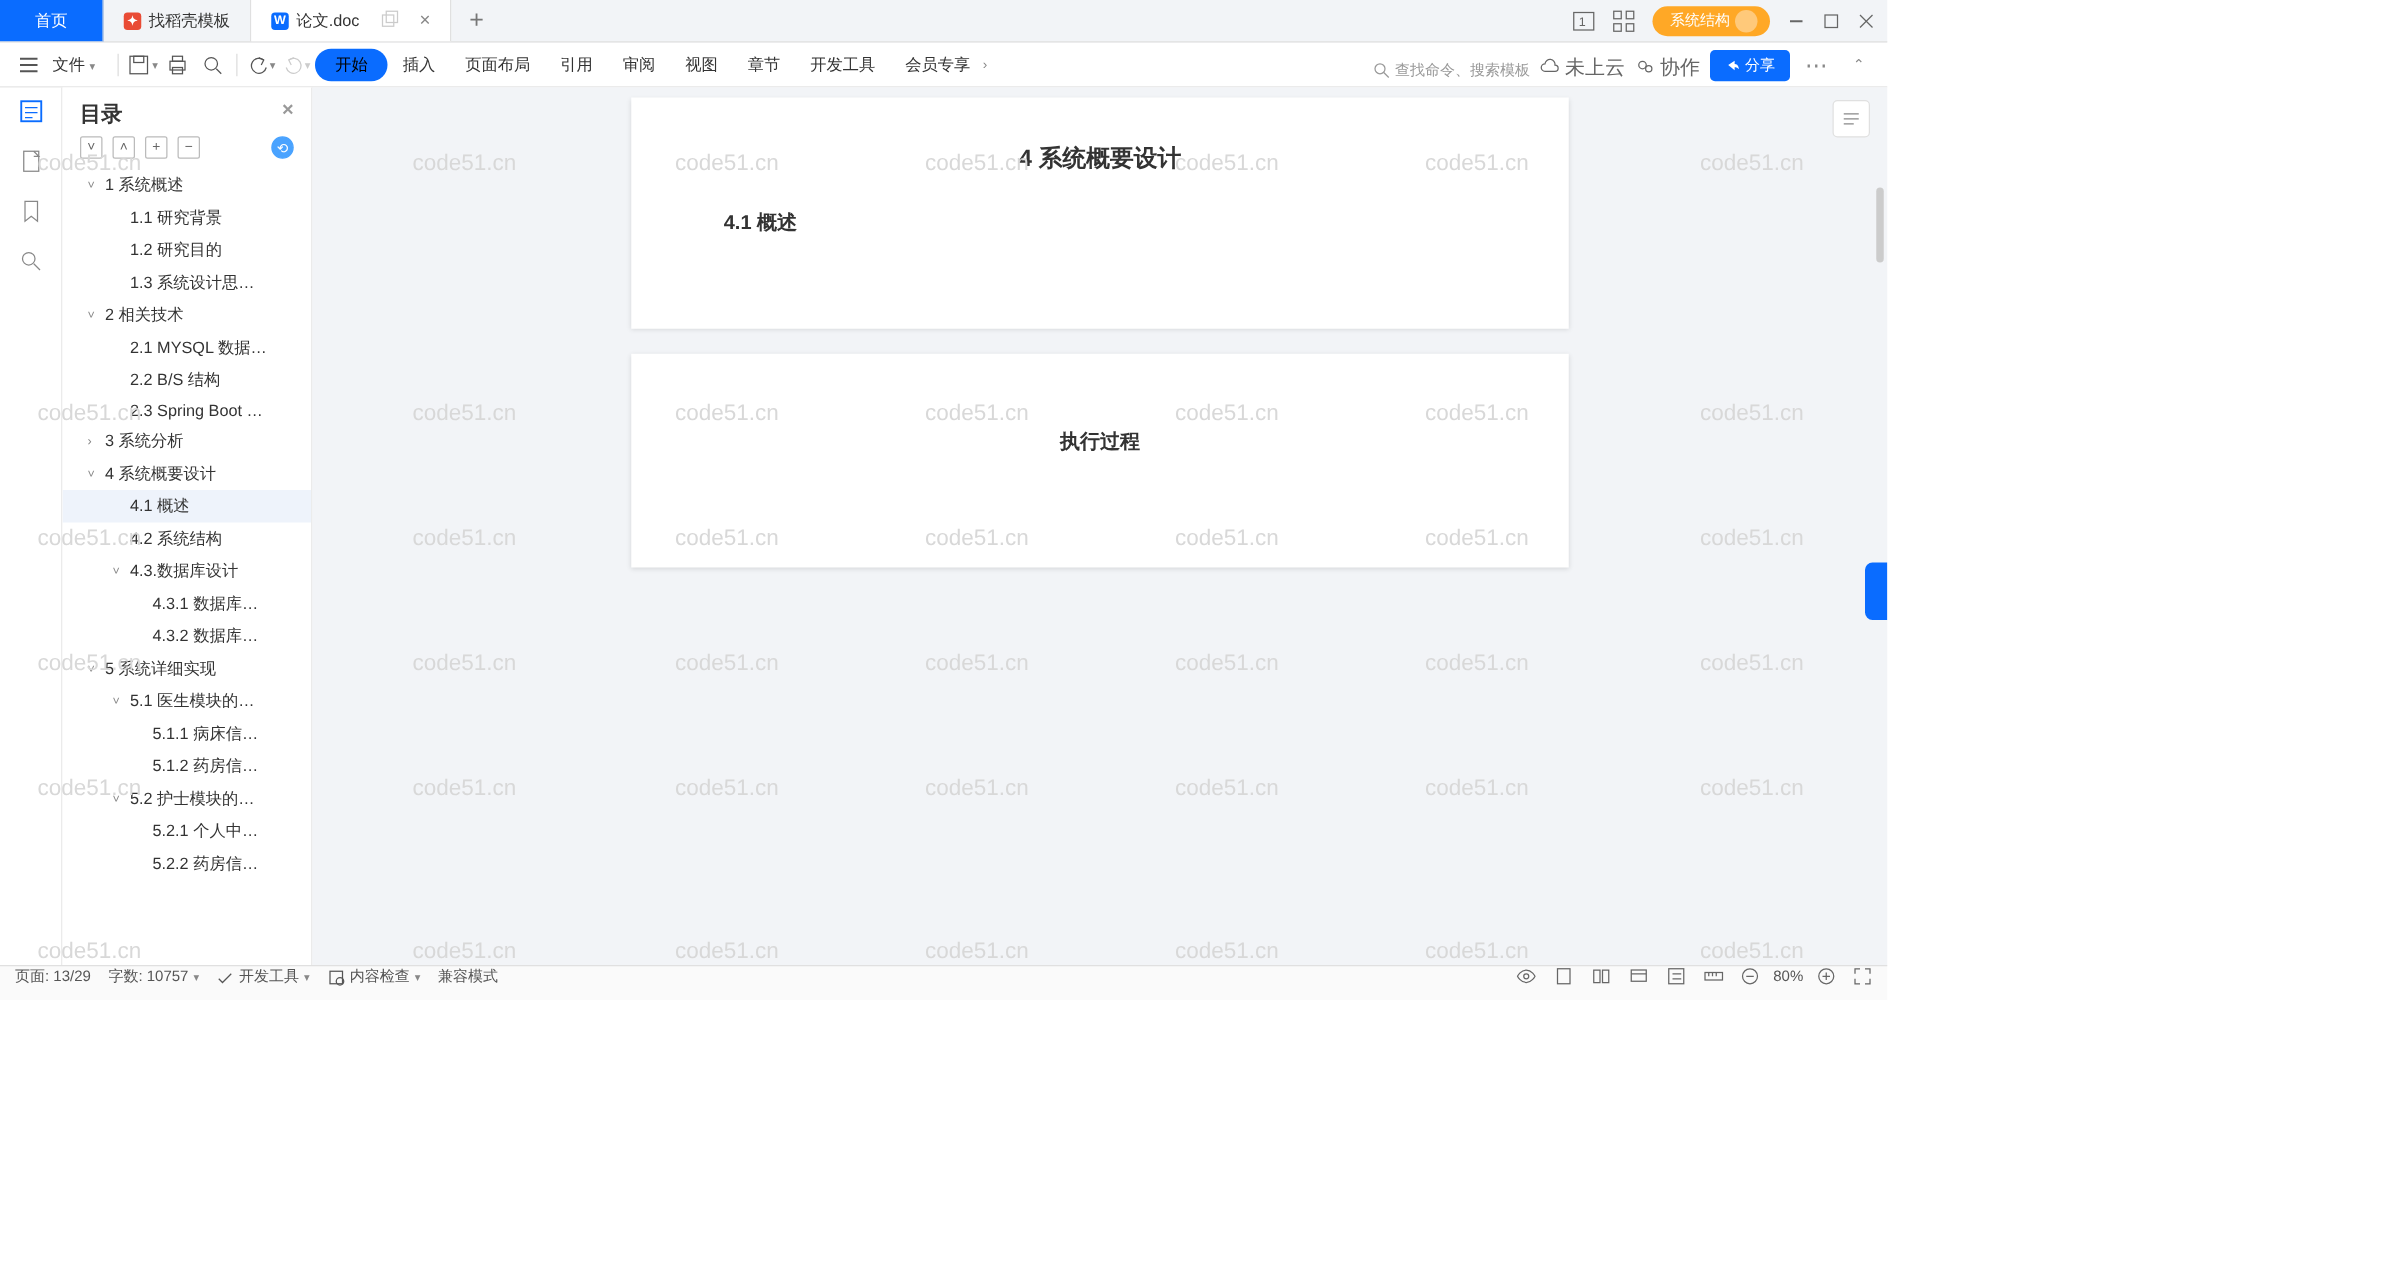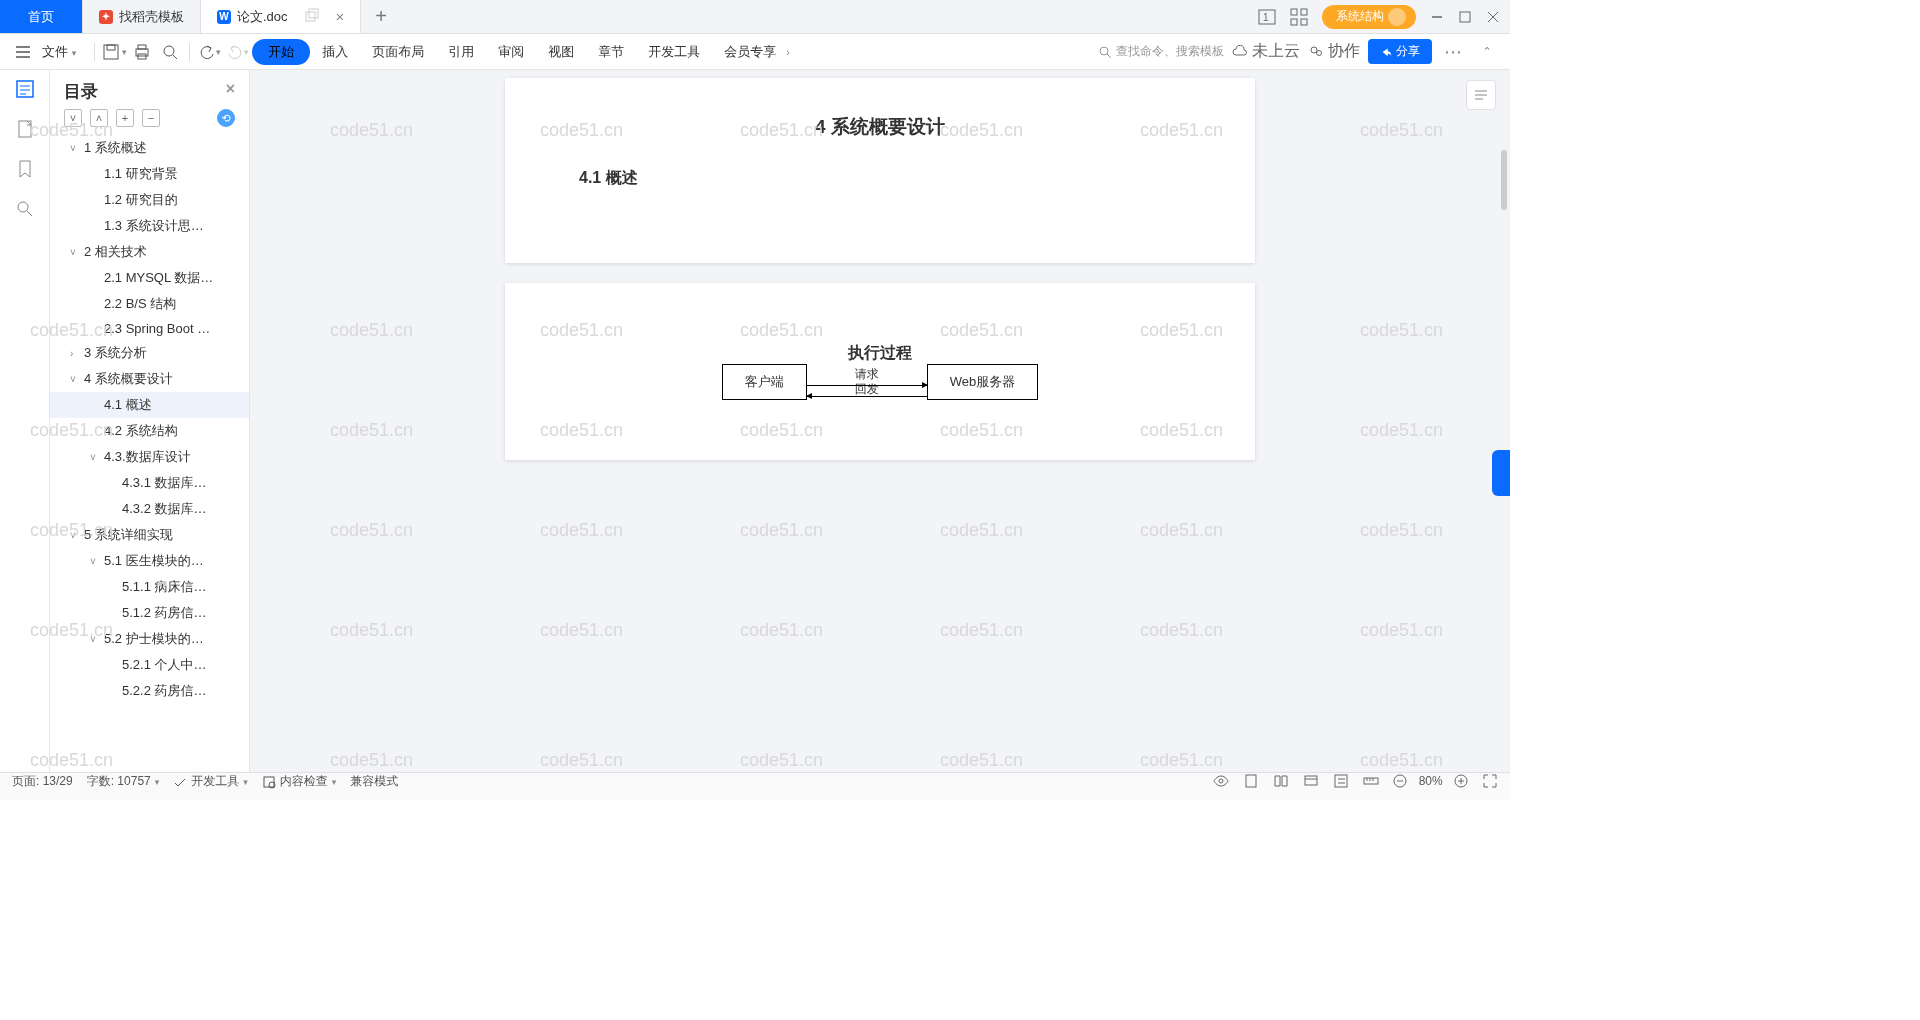--- a/index.html
+++ b/index.html
@@ -17,21 +17,21 @@
 .tabbar-right{margin-left:auto;display:flex;align-items:center;gap:14px;padding-right:10px}
 .tr-icon{width:18px;height:18px;color:#666}
 .login-btn{background:#ffa826;color:#fff;border-radius:14px;padding:3px 10px 3px 14px;display:flex;align-items:center;gap:4px;font-size:12px}
 .login-btn .avatar{width:18px;height:18px;border-radius:50%;background:#ffc97a}
 .win-btn{width:14px;height:14px;color:#666}
 .menubar{height:36px;display:flex;align-items:center;padding:0 10px;gap:2px;border-bottom:1px solid #e5e5e5;font-size:13px;color:#333}
 .mb-icon{width:26px;height:26px;display:flex;align-items:center;justify-content:center;color:#555}
 .mb-sep{width:1px;height:18px;background:#ddd;margin:0 4px}
 .mb-item{padding:4px 12px;cursor:pointer}
 .mb-item.active{background:#0a6cff;color:#000000;border-radius:14px;padding:4px 16px}
-.mb-right{margin-left:auto;display:flex;align-items:center;gap:8px}
+.mb-right{margin-left:auto;display:flex;align-items:flex-end;gap:8px}
 .search-hint{color:#999;font-size:12px;display:flex;align-items:center;gap:4px}
 .cloud{color:#666;display:flex;align-items:center;gap:4px;font-size:16px}
 .share-btn{background:#0a6cff;color:#fff;border-radius:4px;padding:4px 12px;font-size:12px;display:flex;align-items:center;gap:4px}
 .main{display:flex;height:calc(100% - 34px - 36px - 28px)}
 .leftrail{width:50px;border-right:1px solid #e5e5e5;display:flex;flex-direction:column;align-items:center;padding-top:8px;gap:18px;color:#666}
 .leftrail .ri{width:22px;height:22px}
 .leftrail .ri.active{color:#0a6cff}
 .outline{width:200px;border-right:1px solid #e5e5e5;display:flex;flex-direction:column;background:#fff}
 .outline-head{display:flex;padding:10px 14px 6px;font-size:17px;font-weight:600}
 .outline-head .x{margin-left:auto;color:#999;font-size:16px}
@@ -44,21 +44,21 @@
 .node .chev{width:10px;display:inline-block;color:#888;font-size:10px}
 .node.l1{padding-left:20px}.node.l2{padding-left:40px}.node.l3{padding-left:58px}
 .node.selected{background:#eef3fb}
 .canvas{flex:1;background:#f2f4f7;position:relative;overflow:hidden}
 .page{width:750px;margin:8px auto 20px;background:#fff;box-shadow:0 1px 4px rgba(0,0,0,.12);padding:36px 74px 60px;position:relative;font-family:SimSun,serif}
 .page h2{text-align:center;font-size:19px;font-weight:700;margin-bottom:28px}
 .page h3{font-size:16px;font-weight:700;margin:18px 0 14px}
 .page p{font-size:14px;line-height:2.1;text-indent:2em;text-align:justify}
 .watermark{position:absolute;left:50%;transform:translateX(-50%);color:#e8261c;font-size:30px;font-family:"Microsoft YaHei";white-space:nowrap;font-weight:400}
 .page2{width:750px;margin:0 auto 20px;background:#fff;box-shadow:0 1px 4px rgba(0,0,0,.12);padding:60px 74px;position:relative;font-family:SimSun,serif}
-.page2 h4{text-align:center;font-size:16px;font-weight:700;}
+.page2 h4{text-align:center;font-size:16px;font-weight:700;margin-bottom:30px}
 .diagram{display:flex;align-items:center;justify-content:center;gap:0;font-size:13px}
 .dbox{border:1px solid #000;padding:8px 22px}
 .arrows{display:flex;flex-direction:column;align-items:center;width:120px;font-size:12px;gap:2px}
 .arrow-line{width:100%;height:1px;background:#000;position:relative}
 .arrow-line.r::after{content:"";position:absolute;right:-1px;top:-3px;border-left:6px solid #000;border-top:3px solid transparent;border-bottom:3px solid transparent}
 .arrow-line.l::before{content:"";position:absolute;left:-1px;top:-3px;border-right:6px solid #000;border-top:3px solid transparent;border-bottom:3px solid transparent}
 .rightpanel{position:absolute;right:14px;top:10px;width:30px;height:30px;background:#fff;border:1px solid #e0e0e0;border-radius:4px;display:flex;align-items:center;justify-content:center;color:#888}
 .scroll-v{position:absolute;right:2px;top:0;bottom:0;width:8px}
 .scroll-v .thumb{position:absolute;top:80px;width:6px;height:60px;background:#ccc;border-radius:3px;right:1px}
 .feedback-tab{position:absolute;right:0;top:380px;width:18px;height:46px;background:#0a6cff;border-radius:6px 0 0 6px}
@@ -353,31 +353,20 @@
   </div>
 
   <div class="canvas">
     <div class="page">
       <h2>4 系统概要设计</h2>
       <h3>4.1 概述</h3>
       <div class="watermark" style="top:310px">code51. cn-源码乐园盗图必究</div>
     </div>
     <div class="page2">
       <h4>执行过程</h4>
-      <div class="diagram">
-        <div class="dbox">客户端</div>
-        <div class="arrows">
-          <span>请求</span>
-          <div class="arrow-line r"></div>
-          <div style="height:6px"></div>
-          <div class="arrow-line l"></div>
-          <span style="margin-top:-18px">回发</span>
-        </div>
-        <div class="dbox">Web服务器</div>
-      </div>
     </div>
 
     <div class="rightpanel">
       <svg viewBox="0 0 16 16" width="16" height="16">
           <line x1="2" y1="4" x2="14" y2="4" stroke="#888"></line>
           <line x1="2" y1="8" x2="14" y2="8" stroke="#888"></line>
           <line x1="2" y1="12" x2="10" y2="12" stroke="#888"></line>
         </svg>
     </div>
     <div class="scroll-v">

